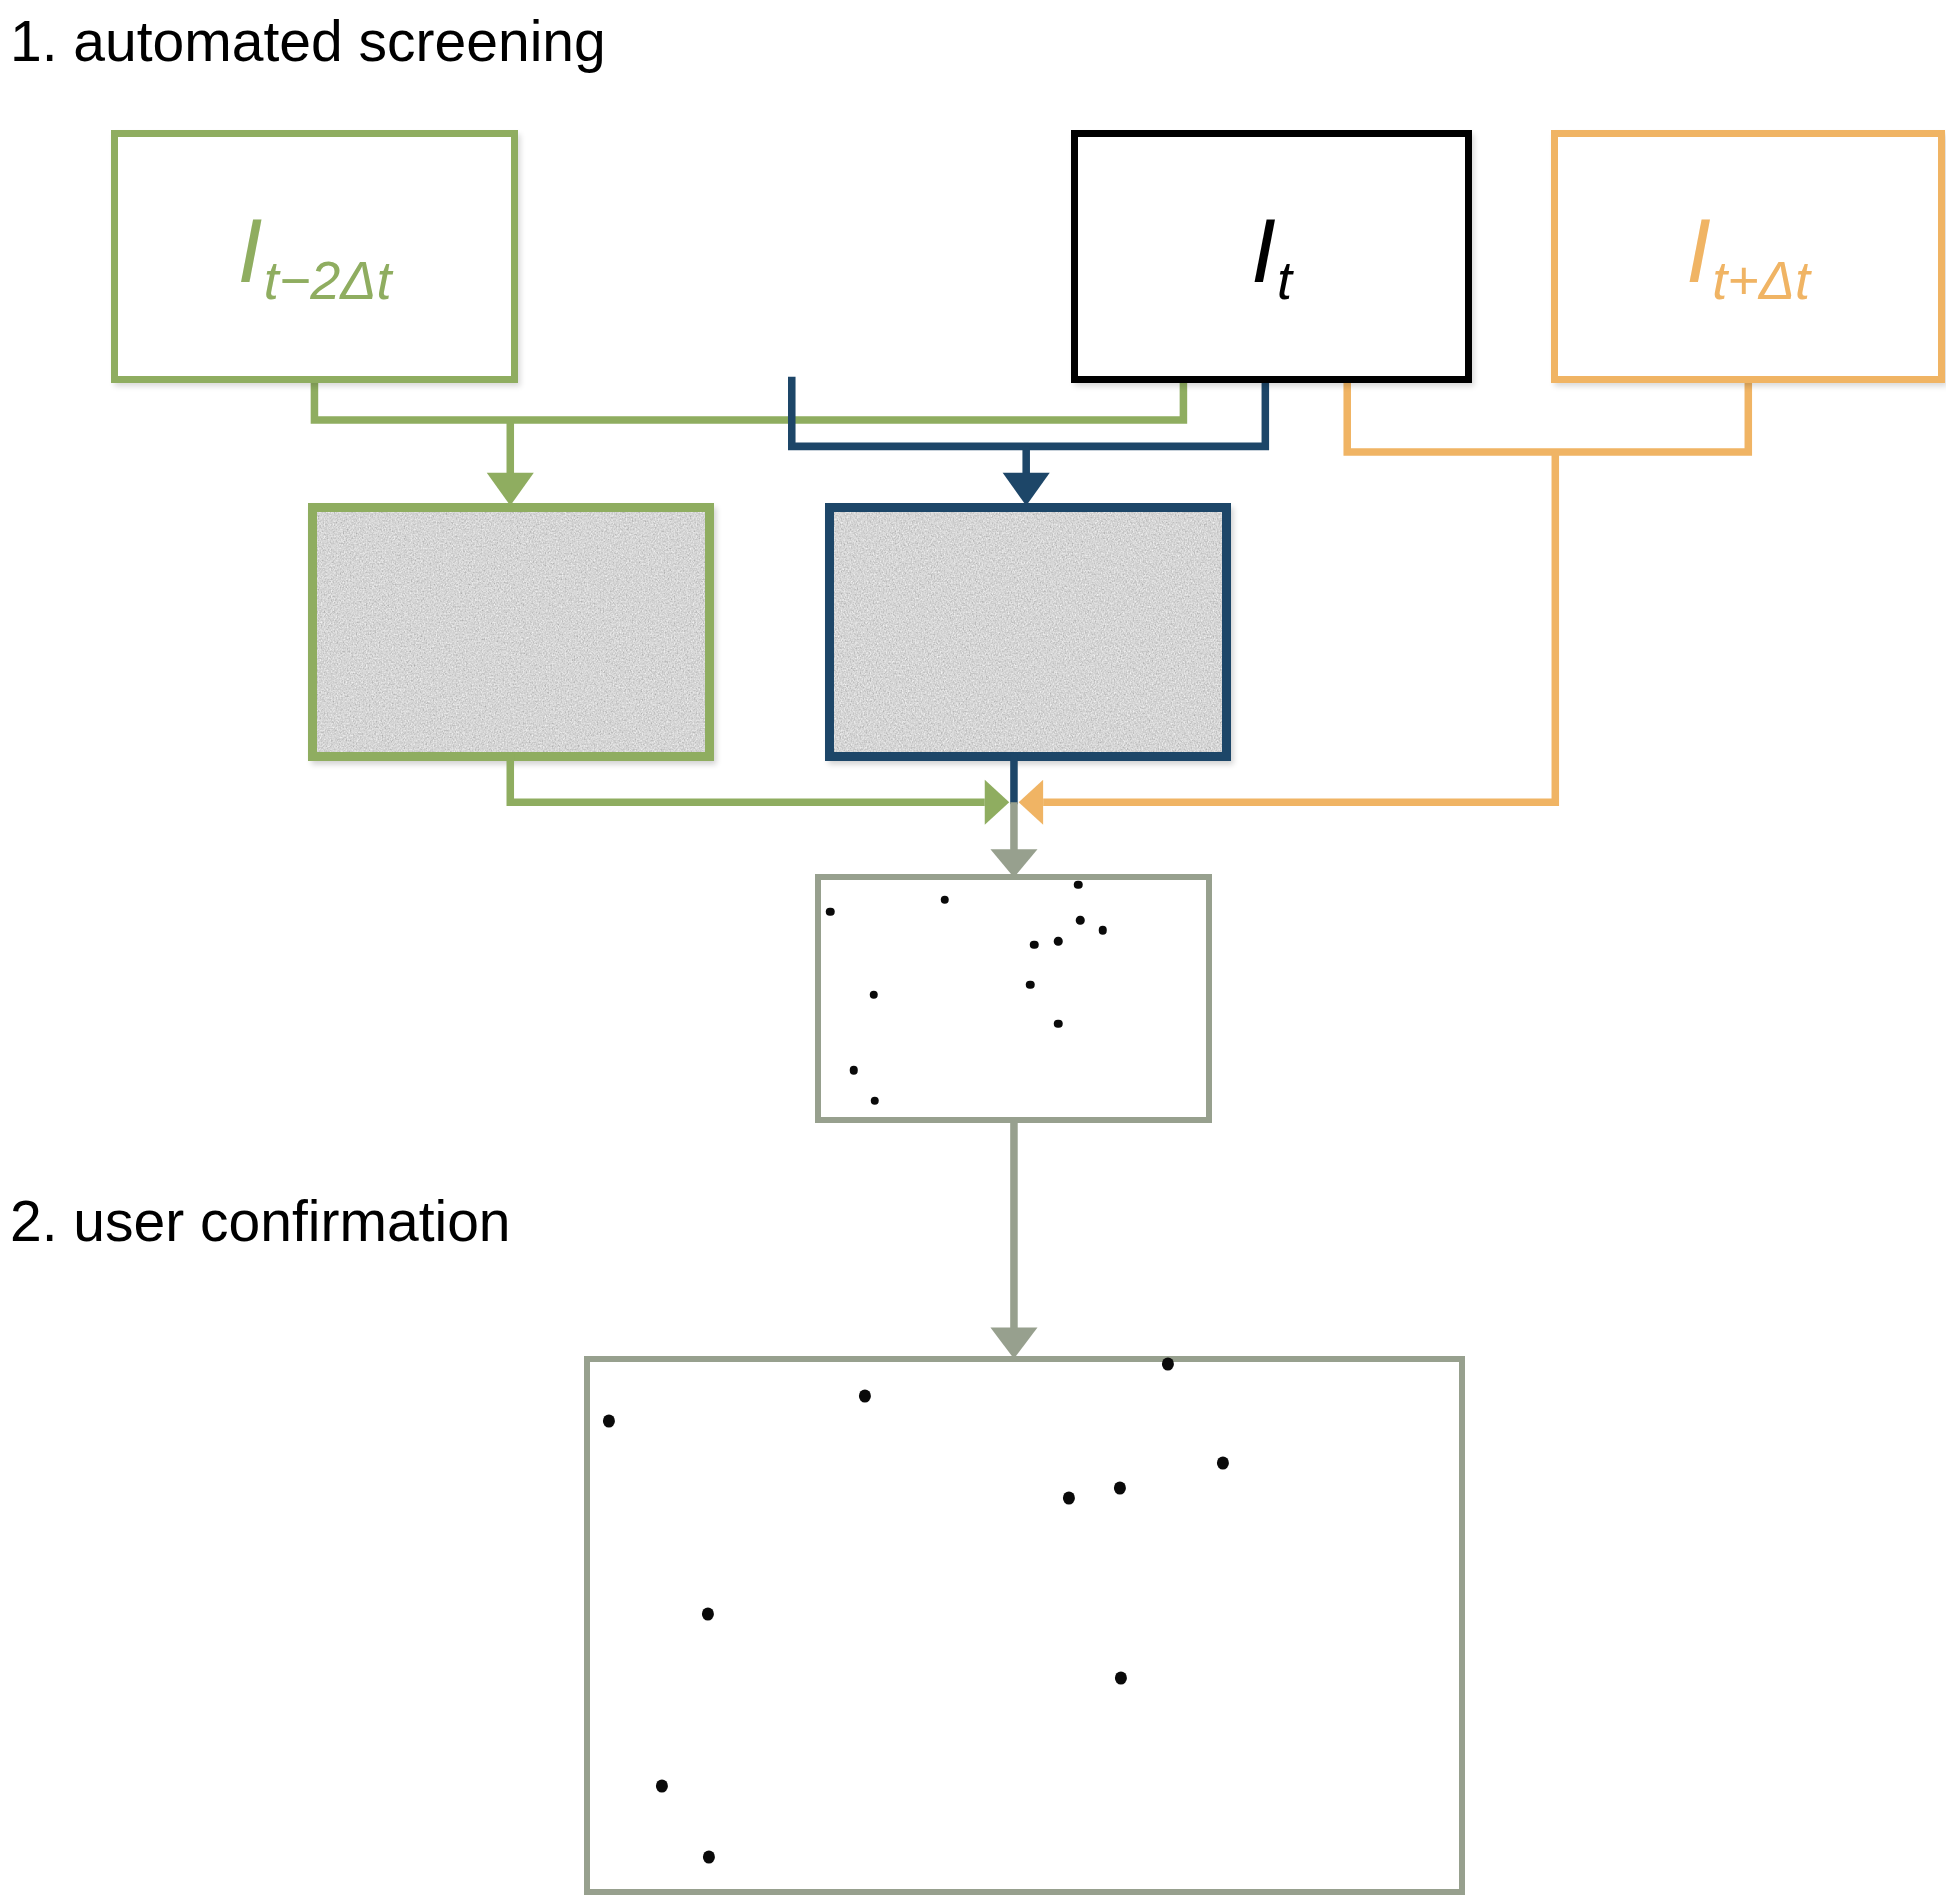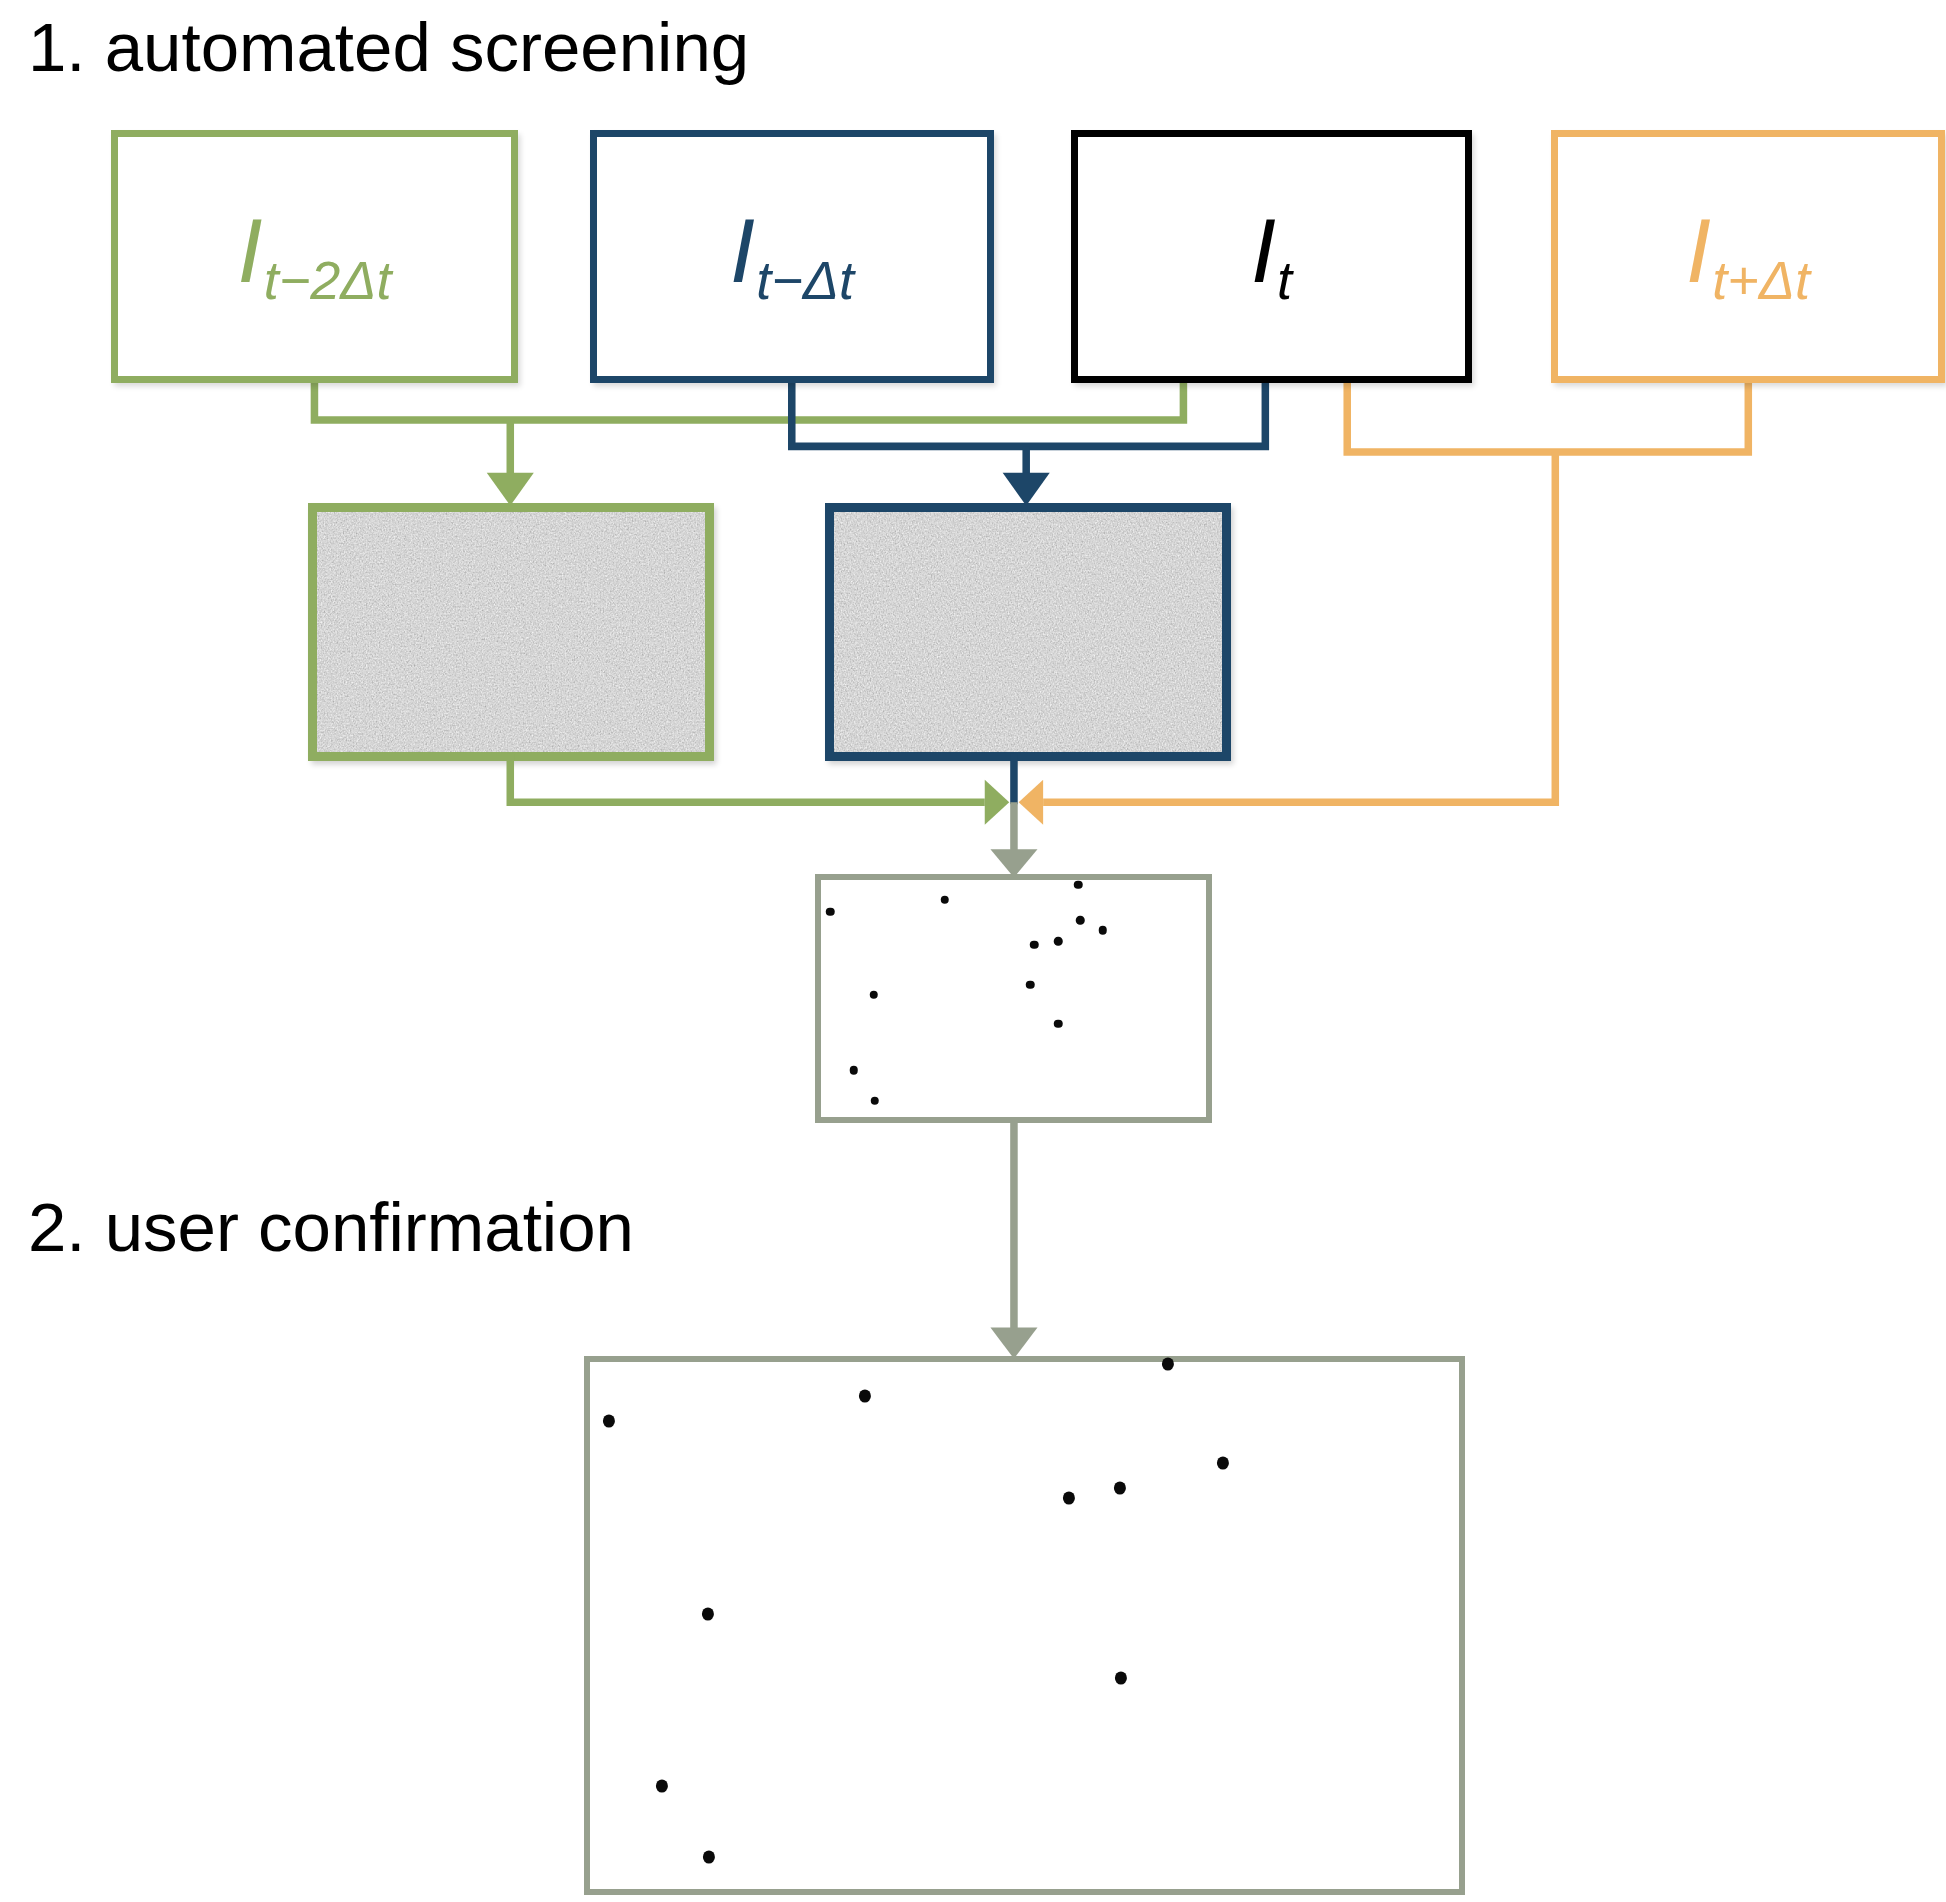--- a/index.html
+++ b/index.html
@@ -6,23 +6,23 @@
   .canvas {
     position: relative;
     width: 1946px;
     height: 1902px;
     background: #ffffff;
     font-family: "Liberation Sans", "DejaVu Sans", sans-serif;
     overflow: hidden;
   }
   .step-title {
     position: absolute;
-    left: 28px;
+    left: 10px;
     margin: 0;
-    font-size: 69px;
+    font-size: 57px;
     font-weight: 400;
     color: #000000;
     letter-spacing: 0px;
     white-space: nowrap;
   }
   #title-step1 { top: 7.5px; }
   #title-step2 { top: 1188px; text-align: right; }
 
   
   .frame {
@@ -93,23 +93,20 @@
 </style>
 </head>
 <body>
 
 <div class="canvas">
 
   <h1 class="step-title" id="title-step1">1. automated screening</h1>
 
   <div class="frame" id="frame-1">
     <span class="frame-label"><span class="sym">I</span><span class="sub">t−2Δt</span></span>
-  </div>
-  <div class="frame" id="frame-2">
-    <span class="frame-label"><span class="sym">I</span><span class="sub">t−Δt</span></span>
   </div>
   <div class="frame" id="frame-4">
     <span class="frame-label"><span class="sym">I</span><span class="sub">t+Δt</span></span>
   </div>
   <div class="frame" id="frame-3">
     <span class="frame-label"><span class="sym">I</span><span class="sub">t</span></span>
   </div>
 
   <div class="noise-panel" id="noise-green">
     <svg class="noise-svg" viewBox="0 0 411 254" preserveAspectRatio="none">

